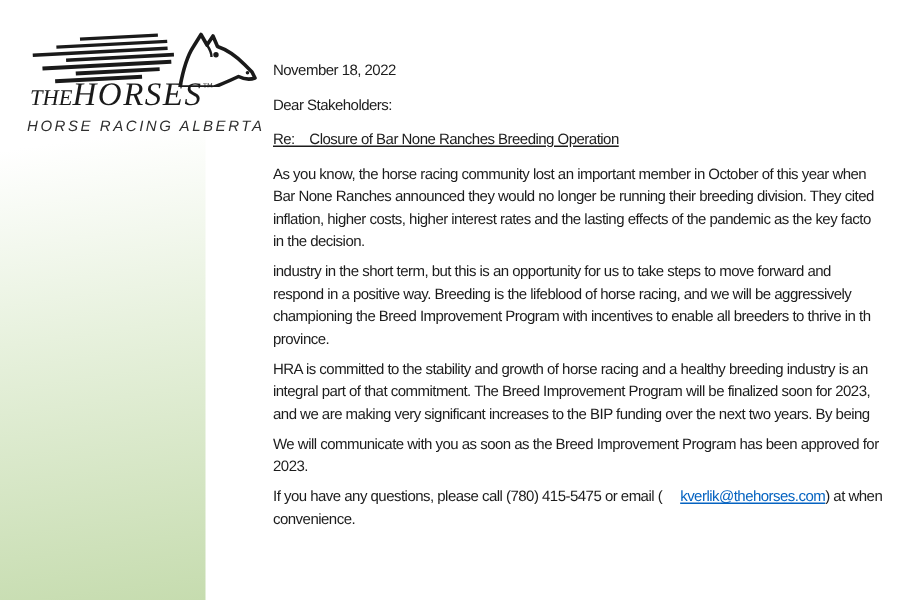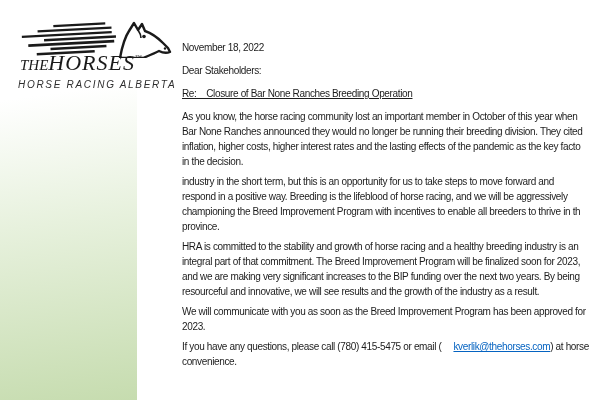--- a/index.html
+++ b/index.html
@@ -86,26 +86,25 @@
     <div class="block para">
         <div class="line">industry in the short term, but this is an opportunity for us to take steps to move forward and</div>
         <div class="line">respond in a positive way. Breeding is the lifeblood of horse racing, and we will be aggressively</div>
         <div class="line">championing the Breed Improvement Program with incentives to enable all breeders to thrive in th</div>
         <div class="line">province.</div>
       </div>
     <div class="block para">
         <div class="line">HRA is committed to the stability and growth of horse racing and a healthy breeding industry is an</div>
         <div class="line">integral part of that commitment. The Breed Improvement Program will be finalized soon for 2023,</div>
         <div class="line">and we are making very significant increases to the BIP funding over the next two years. By being</div>
-        <div class="line">resourceful and innovative, we will see results and the growth of the industry as a result.</div>
       </div>
     <div class="block para">
         <div class="line">We will communicate with you as soon as the Breed Improvement Program has been approved for</div>
         <div class="line">2023.</div>
       </div>
 
     <div class="block para">
-      <div class="line"><span>If you have any questions, please call (780) 415-5475 or email (</span><a class="email" style="color: rgb(5, 99, 193); padding-left: 12px;">kverlik@thehorses.com</a><span>) at horse</span></div>
+      <div class="line"><span>If you have any questions, please call (780) 415-5475 or email (</span><a class="email" style="color: rgb(5, 99, 193); padding-left: 12px;">kverlik@thehorses.com</a><span>) at when</span></div>
       <div class="line">convenience.</div>
     </div>
   </div>
 
 </div>
 
 </body></html>

